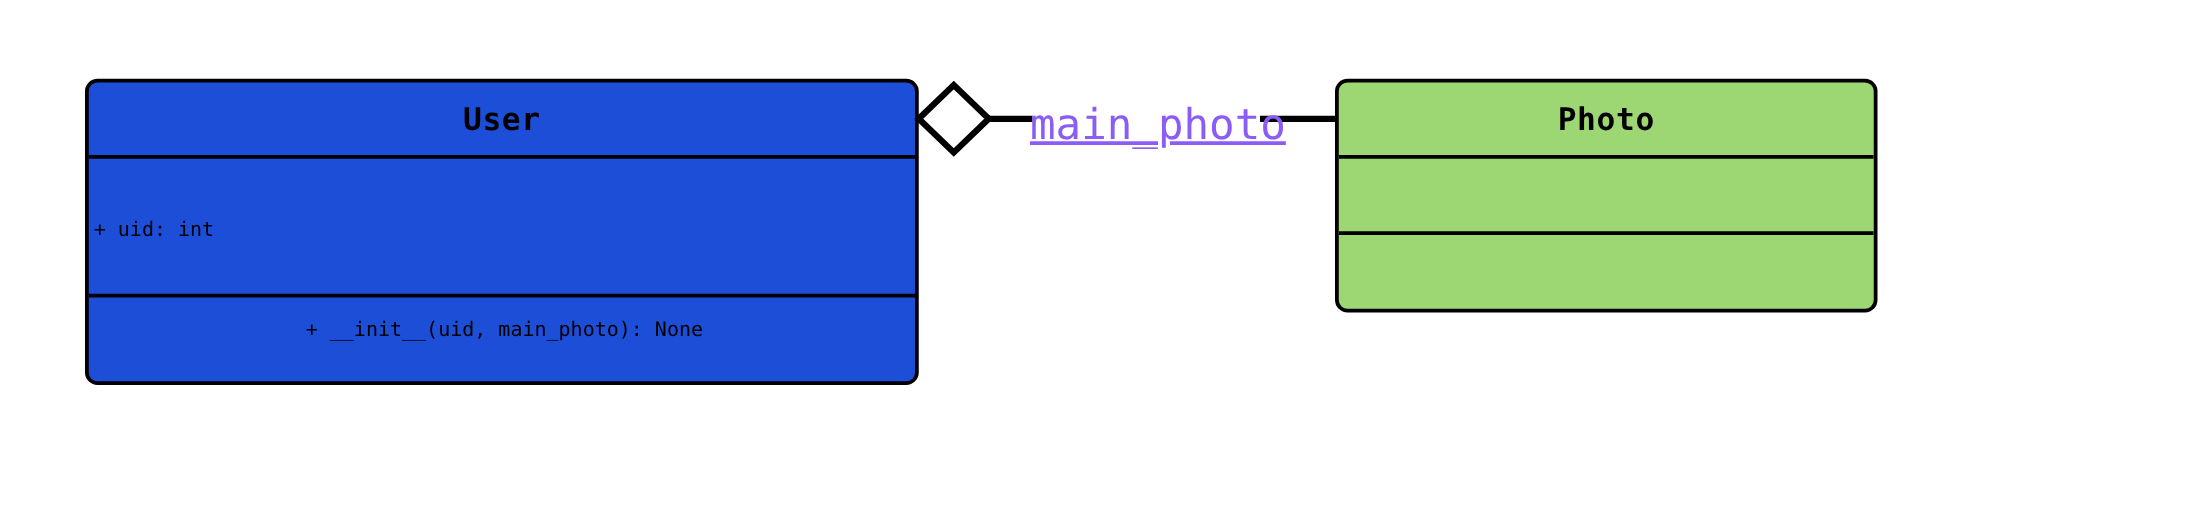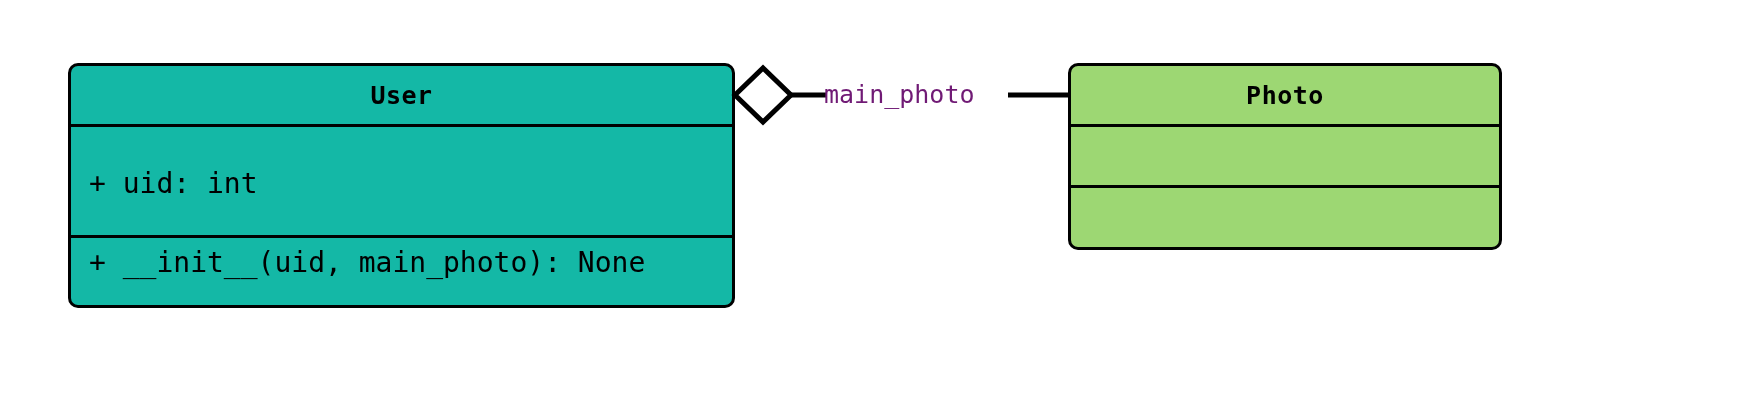--- a/index.html
+++ b/index.html
@@ -46,39 +46,39 @@
 
   .uml-title {
     text-align: center;
     font-weight: bold;
     font-size: 25px;
     letter-spacing: 0.5px;
     color: #000000;
   }
 
   .uml-member {
-    font-size: 28px;
+    font-size: 16px;
     color: #000000;
-    padding-left: 18px;
+    padding-left: 4px;
     white-space: pre;
     line-height: 1.22;
   }
   .uml-member b { font-weight: bold; }
 
   
   #class-user {
     left: 68px;
     top: 63px;
     width: 667px;
     height: 245px;
-    background: #14b8a6;
+    background: #1d4ed8;
   }
   #class-user .c-title   { height: 61px; }
   #class-user .c-attrs   { height: 111px; padding-top: 6px; }
-  #class-user .c-methods { height: 51px; }
+  #class-user .c-methods { height: 51px; text-align: center; }
 
   
   #class-photo {
     left: 1068px;
     top: 63px;
     width: 434px;
     height: 187px;
     background: #9DD773;
   }
   #class-photo .c-title   { height: 61px; }
@@ -92,24 +92,25 @@
     top: 0;
     width: 1763px;
     height: 420px;
     pointer-events: none;
   }
 
   .link-label {
     position: absolute;
     left: 824px;
     top: 80px;
-    font-size: 25px;
-    color: #701a75;
+    font-size: 34px;
+    color: #8b5cf6;
     white-space: pre;
     letter-spacing: 0px;
+    text-decoration: underline;
   }
 </style>
 </head>
 <body>
 
 <div id="canvas">
 
   <div class="uml-class" id="class-user">
     <div class="uml-compartment c-title">
       <div class="uml-title">User</div>

